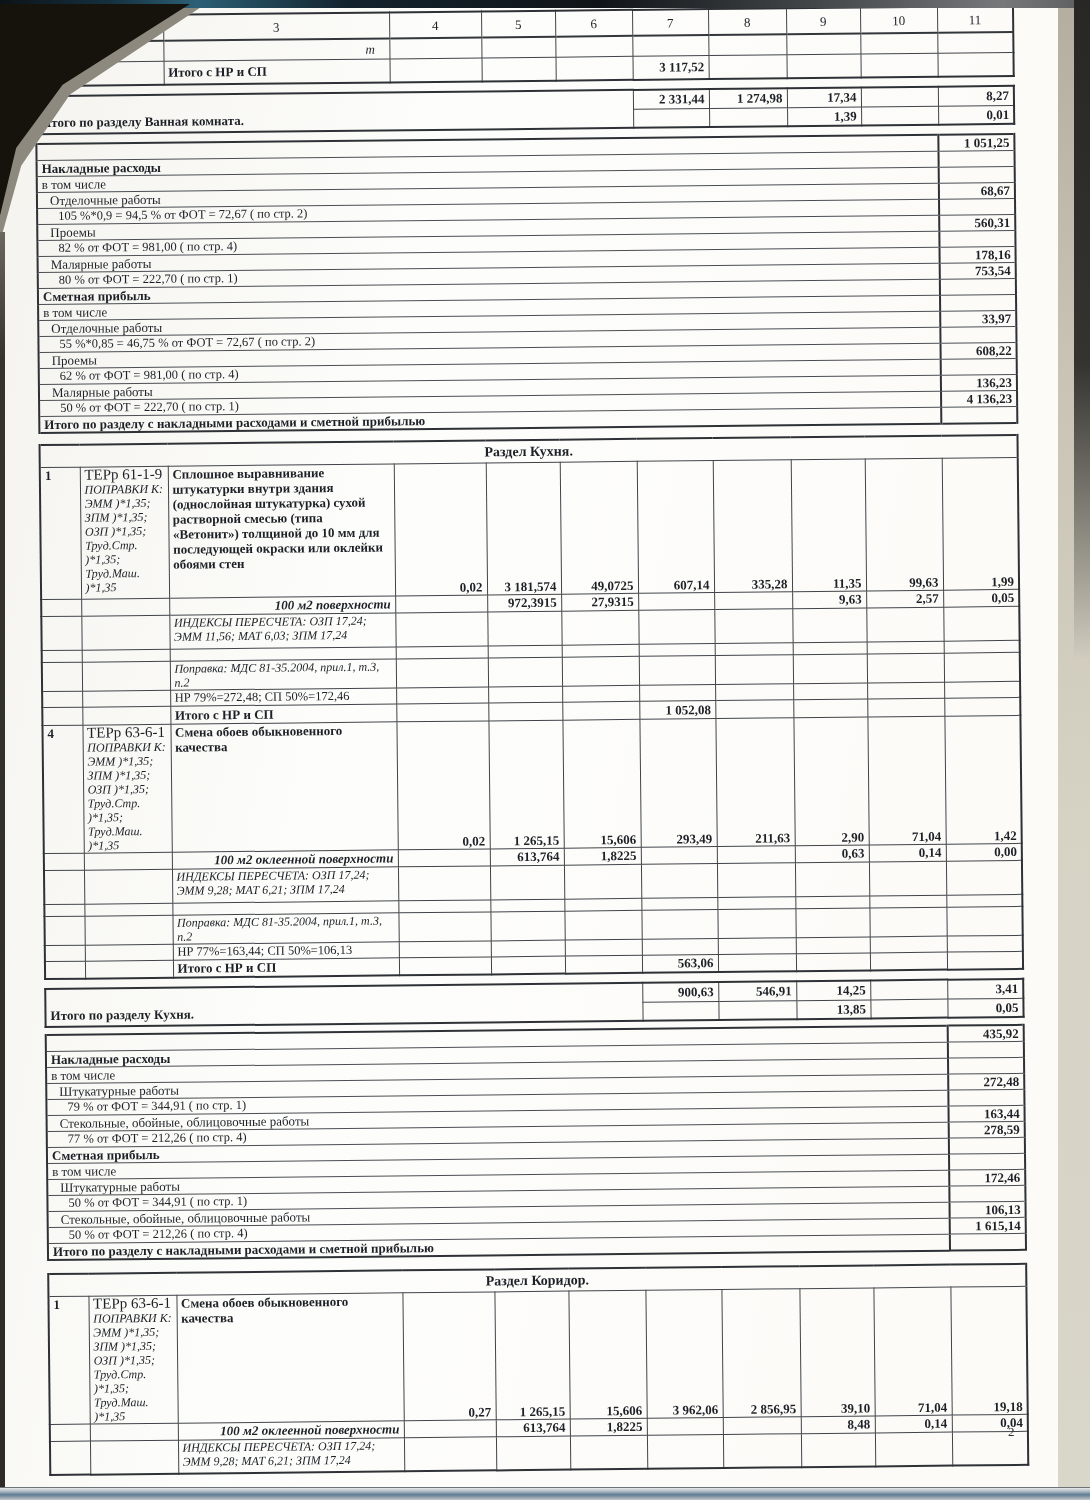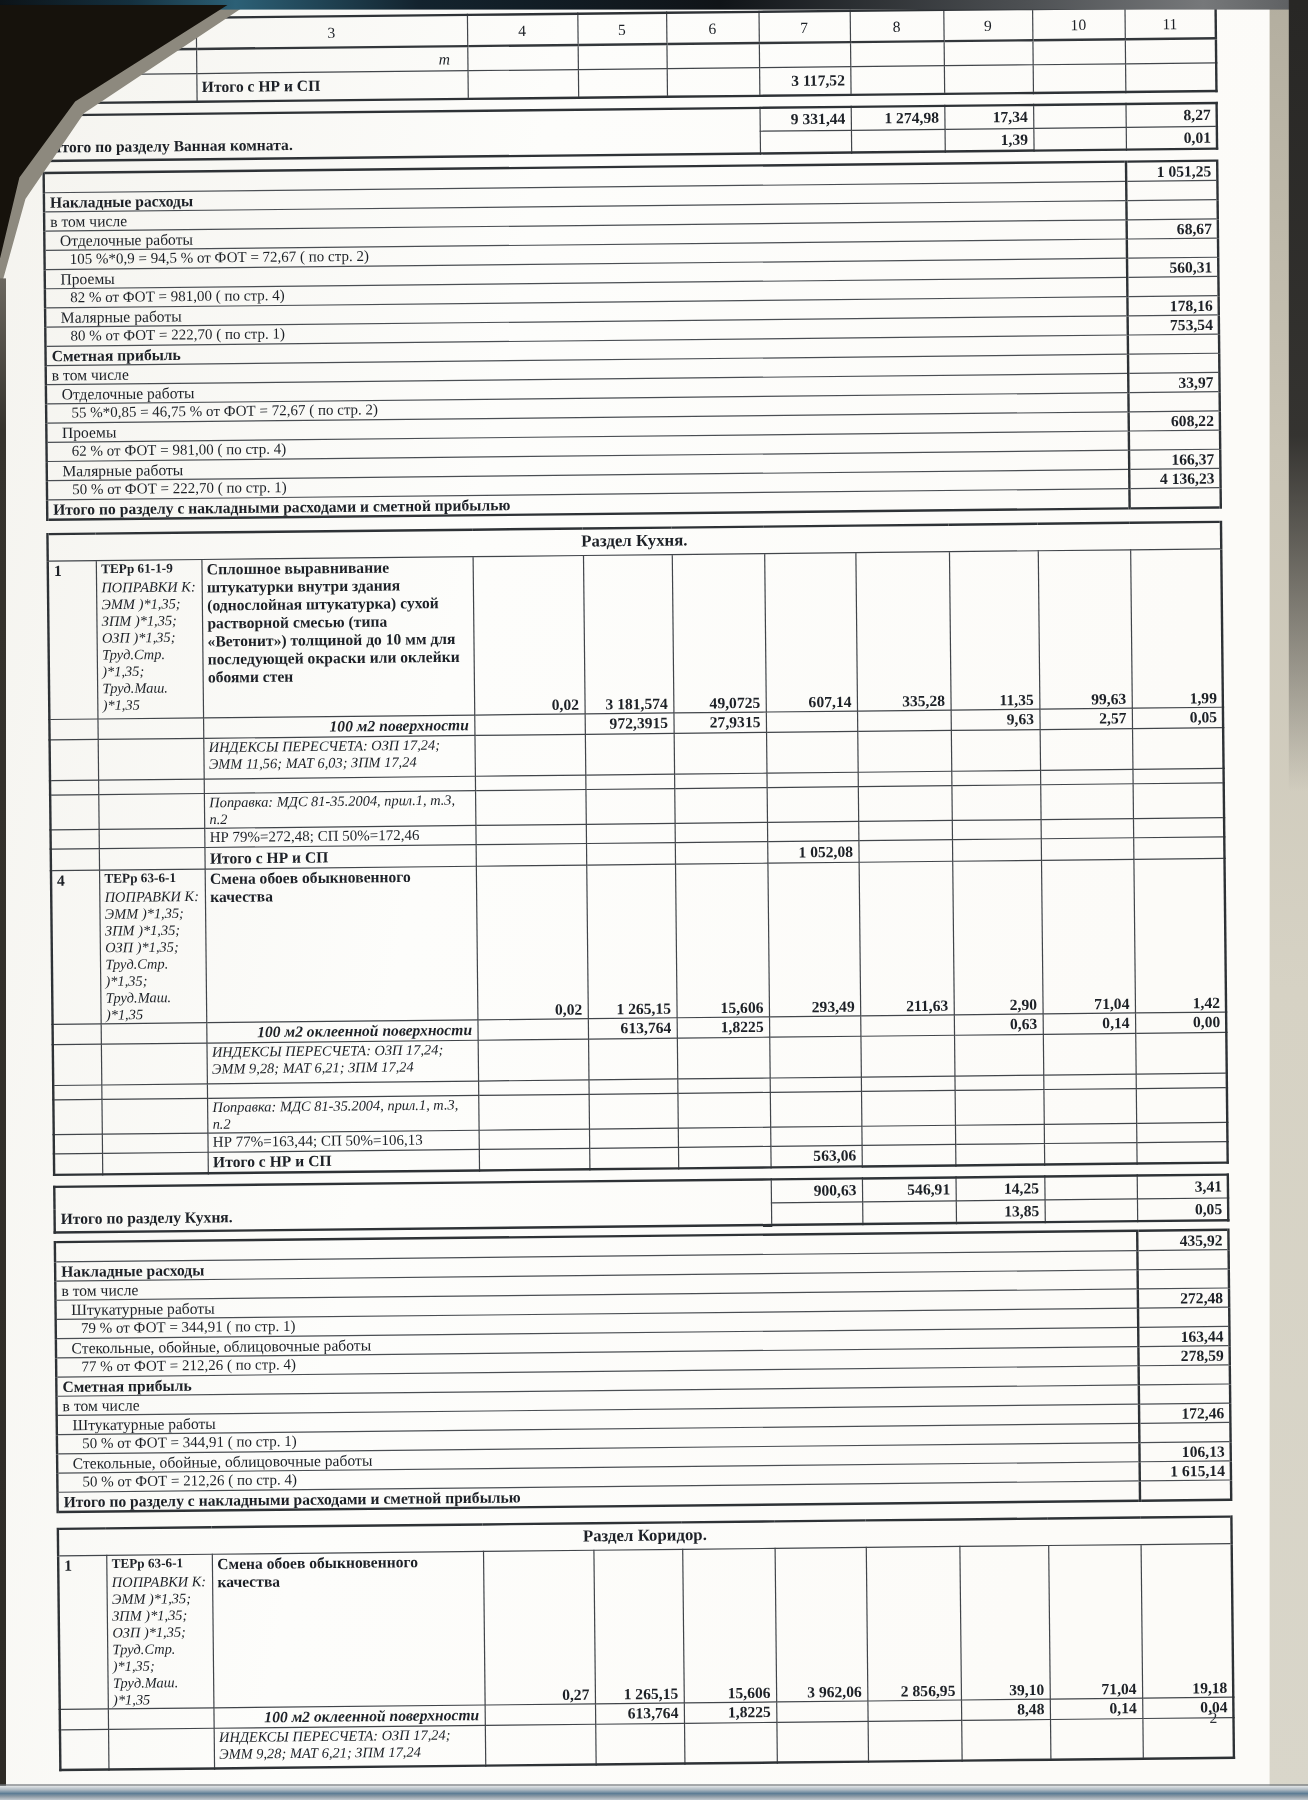--- a/index.html
+++ b/index.html
@@ -17,21 +17,21 @@
   .i{font-style:italic}
   .n{text-align:right;font-weight:bold;white-space:nowrap;}
   .top{vertical-align:top}
   .bot{vertical-align:bottom}
   .right{text-align:right}
   .pr12{padding-right:14px}
   .sm{font-size:12px;line-height:14px}
   .fm{font-size:12.5px}
   .ind1{padding-left:12px}
   .ind2{padding-left:20px}
-  .code{font-weight:bold;font-size:11px;line-height:15px;}
+  .code{font-weight:normal;font-size:15px;line-height:15px;}
   .adj{font-style:italic;font-size:12px;line-height:14px;white-space:pre-line;}
   .desc{font-weight:bold;}
   .sec-title td{border-left:2px solid #2e3236;border-right:2px solid #2e3236;text-align:center;font-weight:bold;font-size:14px;}
   .lblbot{vertical-align:bottom;padding-bottom:3px;font-weight:bold;}
   .mb8{margin-bottom:8px}.mb10{margin-bottom:10px}.mb6{margin-bottom:6px}.mb12{margin-bottom:12px}
   .band tr{height:15px}
   .band td{border-left:2px solid #2e3236;border-right:1px solid #41454a;border-top:1px solid #4a4e53;border-bottom:1px solid #4a4e53;}
   .band td:last-child{border-right:2px solid #2e3236;}
 
   
@@ -115,21 +115,21 @@
           <col style="width:597px">
           <col style="width:76px">
           <col style="width:78px">
           <col style="width:74px">
           <col style="width:77px">
           <col style="width:76px">
         </colgroup>
       <tbody>
           <tr style="height:19px">
         <td rowspan="2" class="lblbot">Итого по разделу Ванная комната.</td>
-        <td class="n">9 331,44</td>
+        <td class="n">2 331,44</td>
         <td class="n">1 274,98</td>
         <td class="n">17,34</td>
         <td></td>
         <td class="n">8,27</td>
       </tr>
       <tr style="height:19px">
         <td></td>
             <td></td>
         <td class="n">1,39</td>
         <td></td>
@@ -199,21 +199,21 @@
       <tr>
             <td class="ind1">Проемы</td>
             <td class="n">608,22</td>
           </tr>
       <tr>
             <td class="ind2 fm">62 % от ФОТ = 981,00 ( по стр. 4)</td>
             <td class="n"></td>
           </tr>
       <tr>
             <td class="ind1">Малярные работы</td>
-            <td class="n">166,37</td>
+            <td class="n">136,23</td>
           </tr>
       <tr>
             <td class="ind2 fm">50 % от ФОТ = 222,70 ( по стр. 1)</td>
             <td class="n">4 136,23</td>
           </tr>
       <tr>
             <td class="b">Итого по разделу с накладными расходами и сметной прибылью</td>
             <td class="n"></td>
           </tr>
     </tbody>

